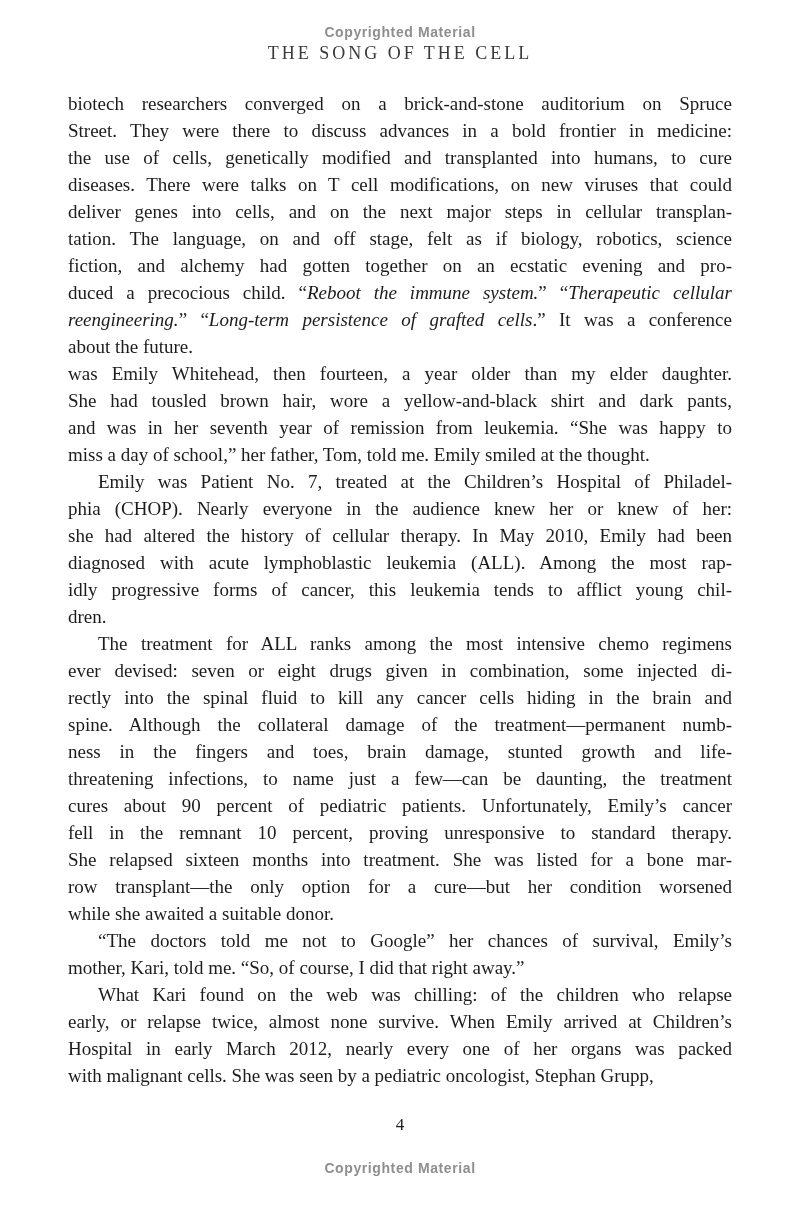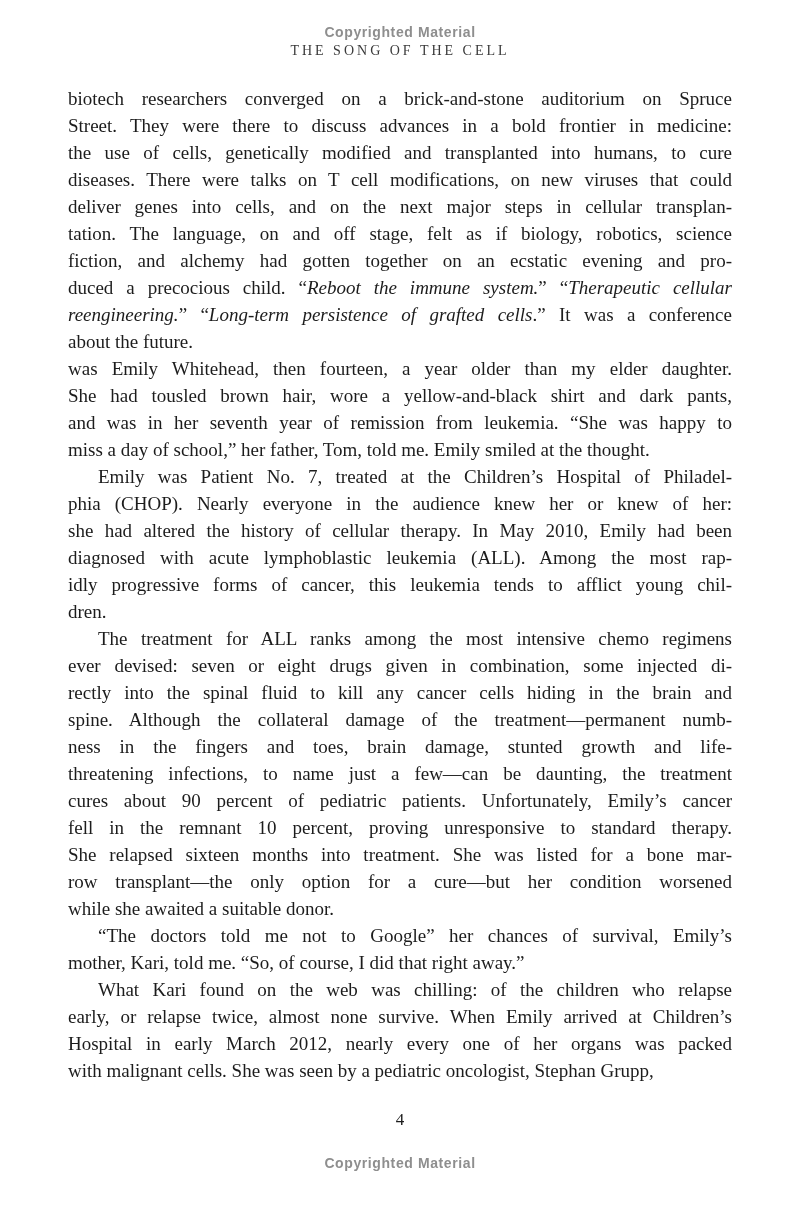--- a/index.html
+++ b/index.html
@@ -19,21 +19,21 @@
     text-align: center;
     font-family: "Liberation Sans", "DejaVu Sans", sans-serif;
     font-weight: 600;
     font-size: 14px;
     letter-spacing: 0.6px;
     color: #8e8e8e;
   }
   .header-notice { padding-top: 24px; }
   .book-title {
     text-align: center;
-    font-size: 14px;
+    font-size: 18px;
     font-weight: 400;
     letter-spacing: 3px;
     color: #3a3a3a;
     margin-top: 3px;
   }
   .body-text {
     margin: 26px 68px 0 68px;
     font-size: 19px;
     line-height: 27px;
     color: #1c1c1c;

